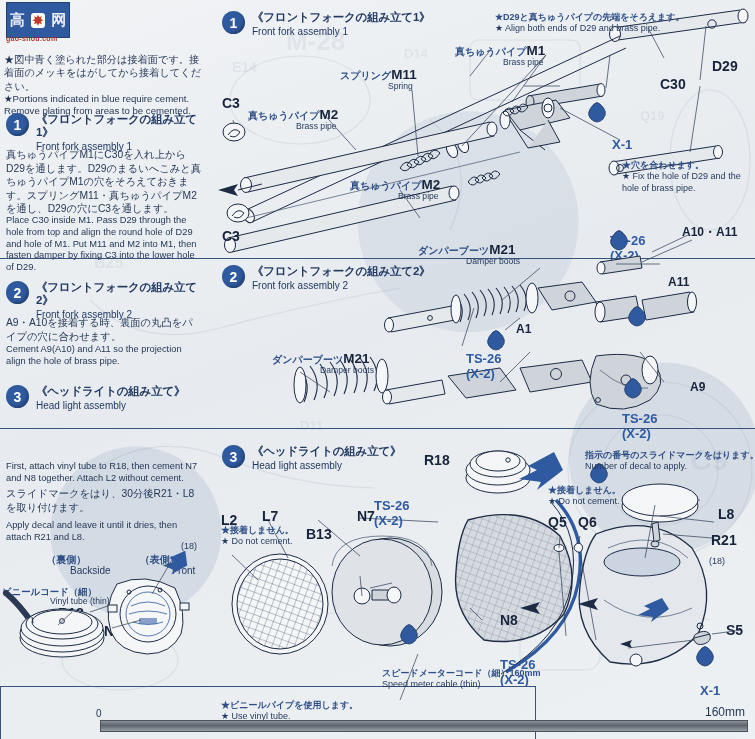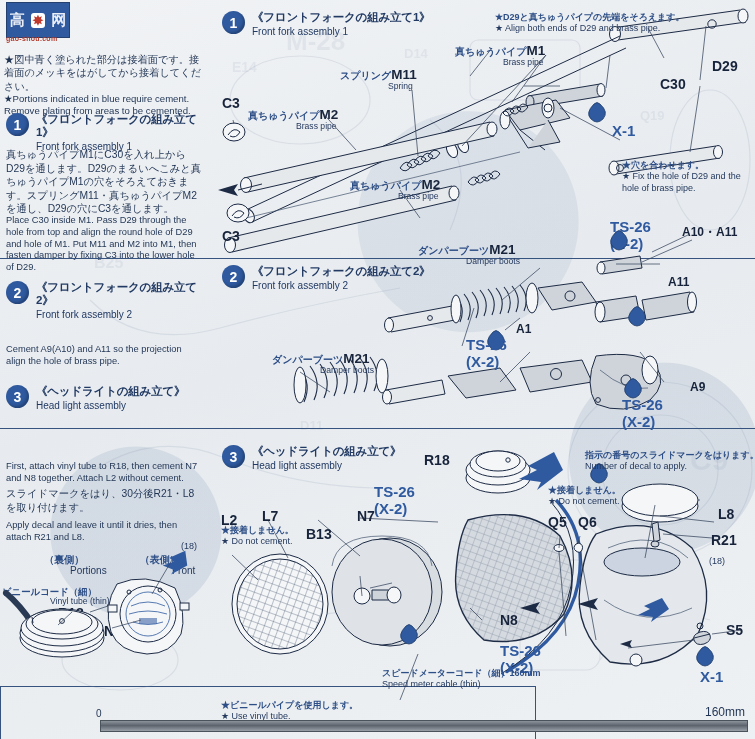--- a/index.html
+++ b/index.html
@@ -50,21 +50,21 @@
   .body-jp{font-size:10.3px;line-height:1.32;color:#1f3353;}
   .body-en{font-size:9.3px;line-height:1.27;color:#1f3353;}
 
   
   .lbl{position:absolute;white-space:nowrap;line-height:1.05;}
   .lbl .jp{font-size:10px;color:#2d4e86;font-weight:600;}
   .lbl .jp b{font-size:13.5px;color:#17243c;font-weight:700;}
   .lbl .en{font-size:8.6px;color:#24395e;padding-left:48px;}
   .part{position:absolute;font-size:14px;font-weight:700;color:#16233b;white-space:nowrap;}
   .part.sm{font-size:12px;}
-  .paint{position:absolute;font-size:15px;color:#2f5aa0;font-weight:700;line-height:1.15;white-space:nowrap;}
+  .paint{position:absolute;font-size:13px;color:#2f5aa0;font-weight:700;line-height:1.15;white-space:nowrap;margin-top:16px;}
   .cementnote{position:absolute;font-size:9px;line-height:1.25;color:#2d4e86;white-space:nowrap;}
   .cementnote .en{color:#24395e;}
   .cementnote .jp{font-weight:600;}
 
   
   svg{position:absolute;left:0;top:0;overflow:visible;pointer-events:none;}
   .ln{stroke:#1d2b45;stroke-width:1;fill:none;}
   .ln-thin{stroke:#44546e;stroke-width:.7;fill:none;}
   .lead{stroke:#37465e;stroke-width:.75;fill:none;}
   .pipe{fill:#e6e9ec;stroke:#1d2b45;stroke-width:1;}
@@ -136,36 +136,37 @@
     <div class="body-jp" style="position:absolute;left:6px;top:148px;width:196px;">真ちゅうパイプM1にC30を入れ上からD29を通します。D29のまるいへこみと真ちゅうパイプM1の穴をそろえておきます。スプリングM11・真ちゅうパイプM2を通し、D29の穴にC3を通します。</div>
     <div class="body-en" style="position:absolute;left:6px;top:215px;width:196px;">Place C30 inside M1. Pass D29 through the hole from top and align the round hole of D29 and hole of M1. Put M11 and M2 into M1, then fasten damper by fixing C3 into the lower hole of D29.</div>
 
     <div class="step" style="position:absolute;left:6px;top:281px;width:196px;">
       <div class="badge">2</div>
       <div>
         <div class="step-title-jp">《フロントフォークの組み立て2》</div>
         <div class="step-title-en">Front fork assembly 2</div>
       </div>
     </div>
+    <div class="body-jp" style="position:absolute;left:6px;top:316px;width:196px;">A9・A10を接着する時、裏面の丸凸をパイプの穴に合わせます。</div>
     <div class="body-en" style="position:absolute;left:6px;top:344px;width:196px;">Cement A9(A10) and A11 so the projection align the hole of brass pipe.</div>
 
     <div class="step" style="position:absolute;left:6px;top:385px;width:196px;">
       <div class="badge">3</div>
       <div>
         <div class="step-title-jp">《ヘッドライトの組み立て》</div>
         <div class="step-title-en">Head light assembly</div>
       </div>
     </div>
     <div class="body-en" style="position:absolute;left:6px;top:461px;width:196px;">First, attach vinyl tube to R18, then cement N7 and N8 together. Attach L2 without cement.</div>
     <div class="body-jp" style="position:absolute;left:6px;top:487px;width:196px;">スライドマークをはり、30分後R21・L8を取り付けます。</div>
     <div class="body-en" style="position:absolute;left:6px;top:520px;width:196px;">Apply decal and leave it until it dries, then attach R21 and L8.</div>
 
     <div class="lbl" style="left:22px;top:555px;text-align:center;">
       <div class="jp">（裏側）</div>
-      <div class="en" style="font-size:10px;">Portions</div>
+      <div class="en" style="font-size:10px;">Backside</div>
     </div>
     <div class="lbl" style="left:124px;top:555px;text-align:center;">
       <div class="jp">（表側）</div>
       <div class="en" style="font-size:10px;">Front</div>
     </div>
 
     <div class="lbl" style="left:2px;top:587px;">
       <div class="jp" style="font-size:9.4px;">ビニールコード（細）</div>
       <div class="en">Vinyl tube (thin)</div>
     </div>

